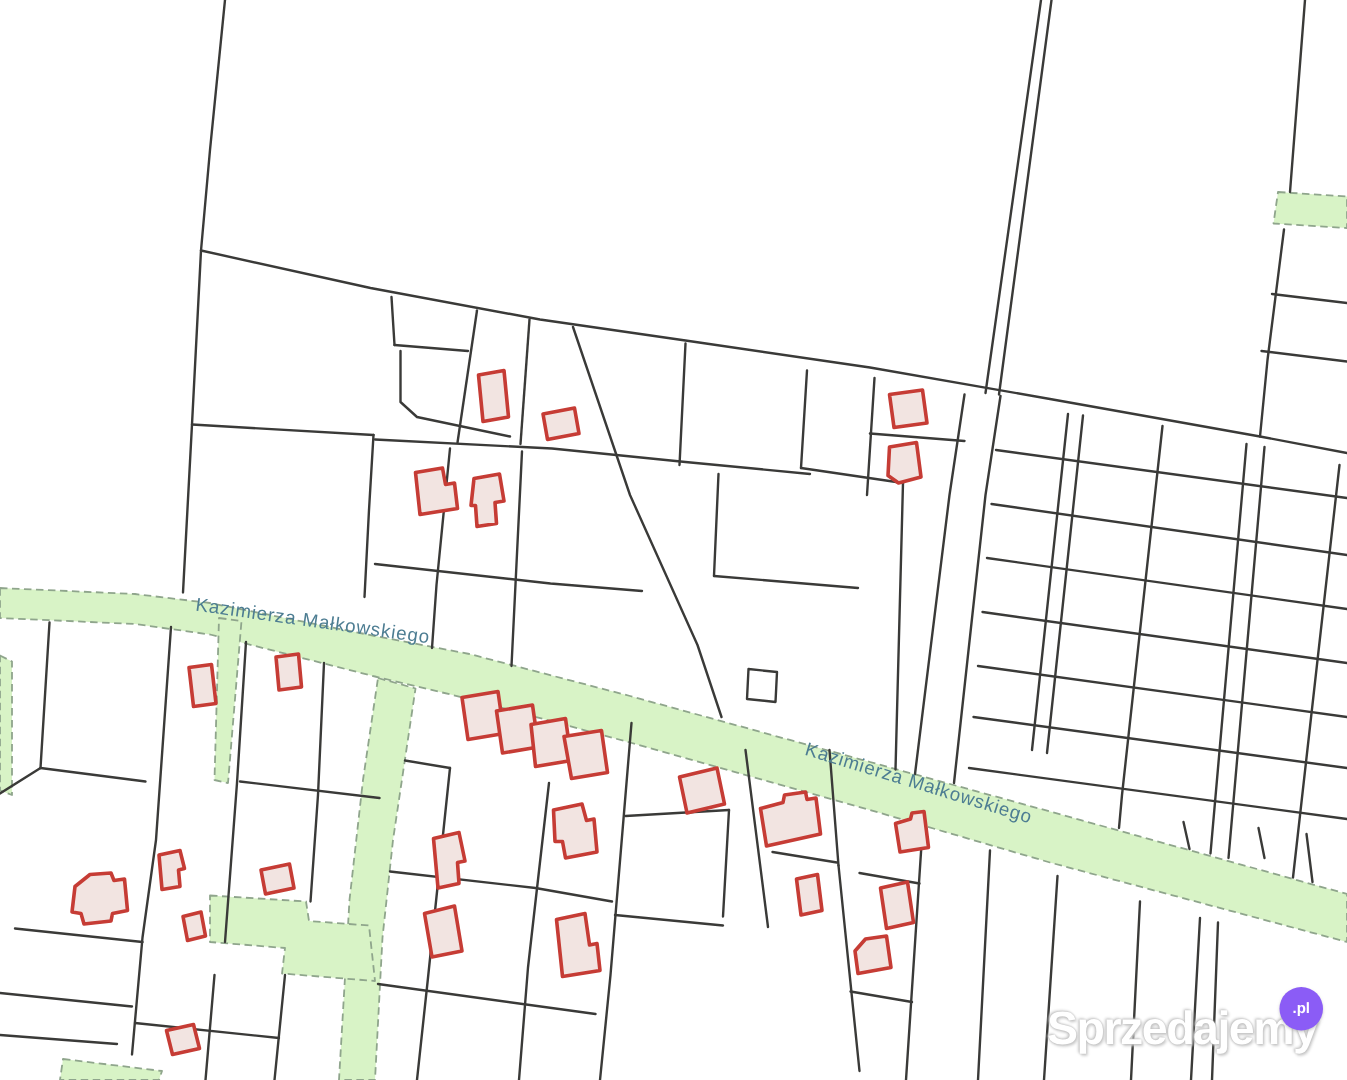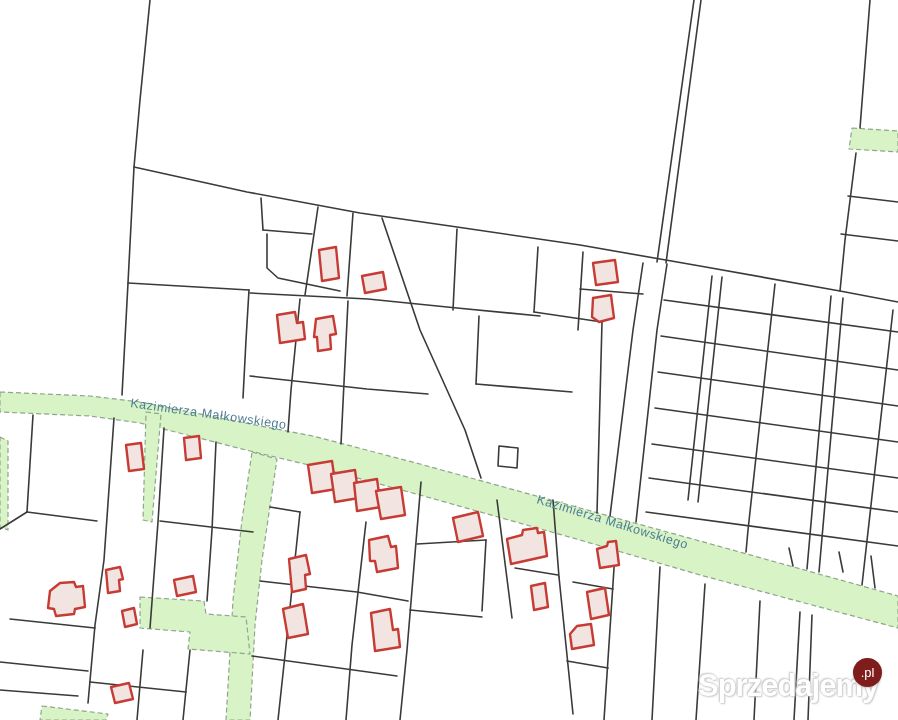--- a/index.html
+++ b/index.html
@@ -8,21 +8,21 @@
   svg{position:absolute;left:0;top:0;}
   .road{fill:#d8f3c6;stroke:#8fa58c;stroke-width:1.2;stroke-dasharray:5 3;stroke-linejoin:round;}
   .parcel{fill:none;stroke:#3a3a38;stroke-width:1.6;stroke-linejoin:round;stroke-linecap:round;}
   .inhold{fill:#ffffff;stroke:#3a3a38;stroke-width:1.6;stroke-linejoin:round;}
   .bld{fill:#f2e4e1;stroke:#c63c35;stroke-width:2.4;stroke-linejoin:round;}
   .slabel{fill:#4d7d92;font-family:"Liberation Sans",sans-serif;font-size:12.5px;letter-spacing:.6px;}
   .watermark{position:absolute;left:698px;top:658px;width:200px;height:60px;pointer-events:none;}
   .wm-brand{position:absolute;left:0;top:10px;font-size:31px;font-weight:bold;color:#ffffff;
             letter-spacing:-1px;text-shadow:0 0 1px #b5b5b5,1px 1px 2px #c9c9c9,-1px -1px 2px #c9c9c9;}
   .wm-badge{position:absolute;left:155px;top:0px;width:29px;height:29px;border-radius:50%;
-            background:#7f1d1d;color:#ffffff;font-size:13px;font-weight:normal;
+            background:#8b5cf6;color:#ffffff;font-size:10px;font-weight:bold;
             display:flex;align-items:center;justify-content:center;
             box-shadow:0 1px 2px rgba(150,150,150,.5);}
 </style>
 </head>
 <body>
 
 <div class="stage">
   <svg id="map" width="898" height="720" viewBox="0 0 898 720">
       <polygon points="0,392 90,396 140,402 250,424 313,436 420,464 580,508 700,541 898,596 898,628 700,575 580,540 420,495 313,466 250,451 140,423 90,416 0,412" class="road"></polygon>
       <polygon points="252,452 277,459 262,560 255,625 250,720 226,720 233,600 242,520" class="road"></polygon>

